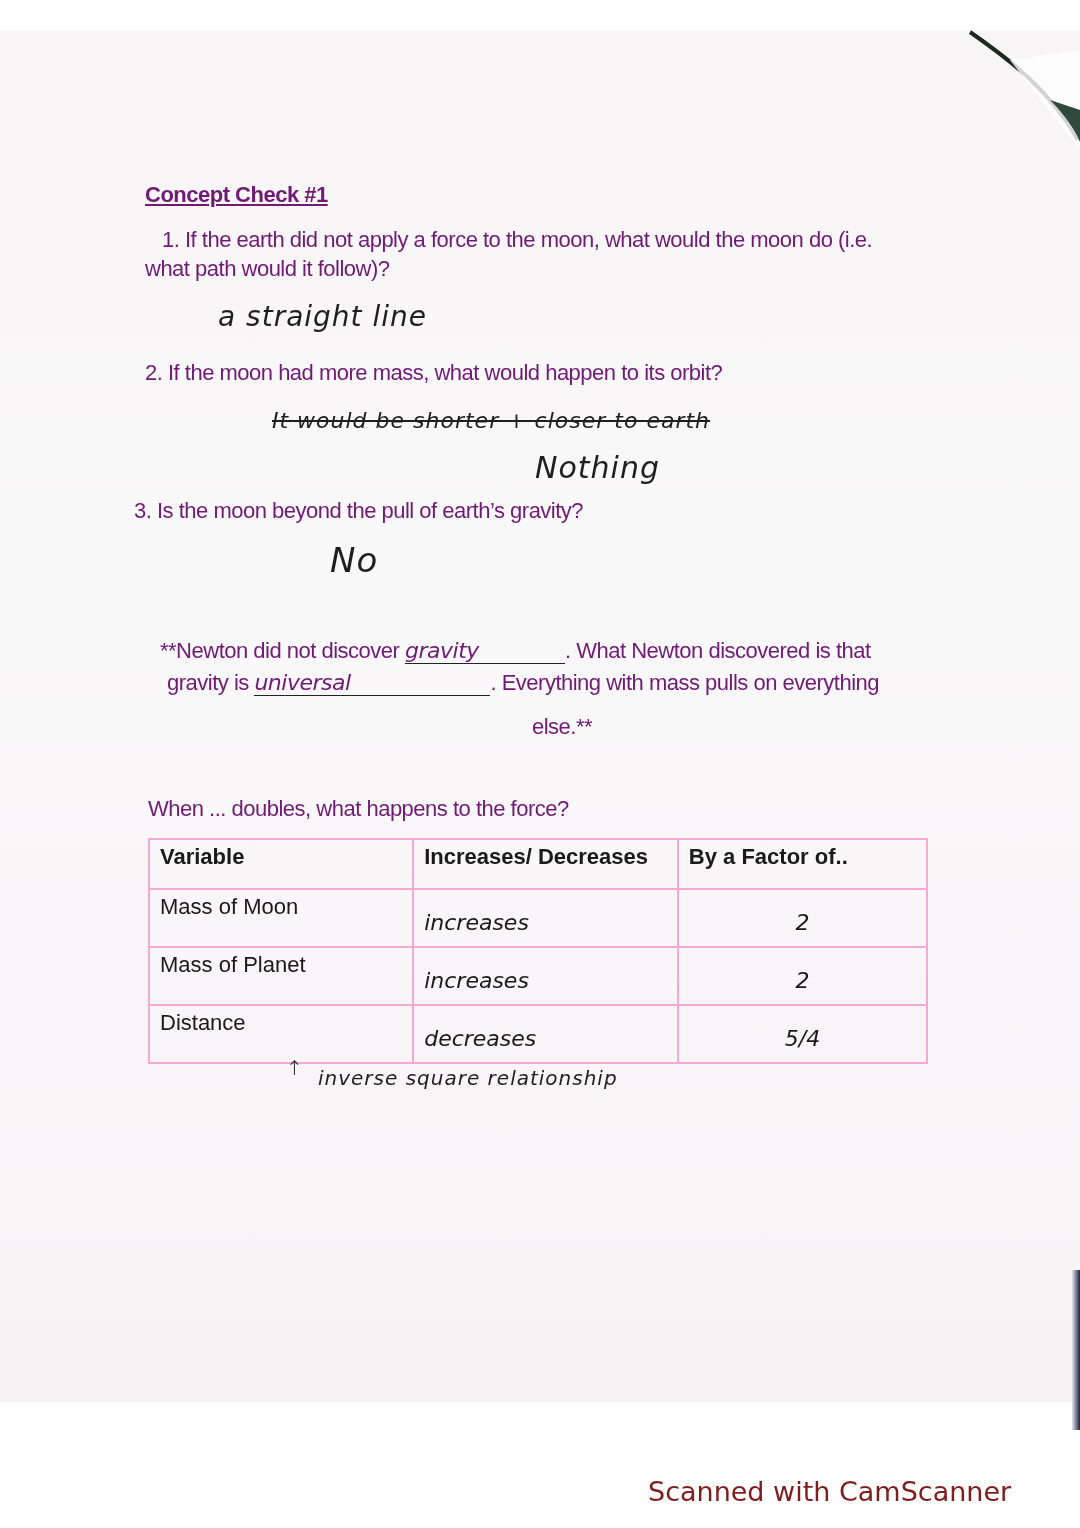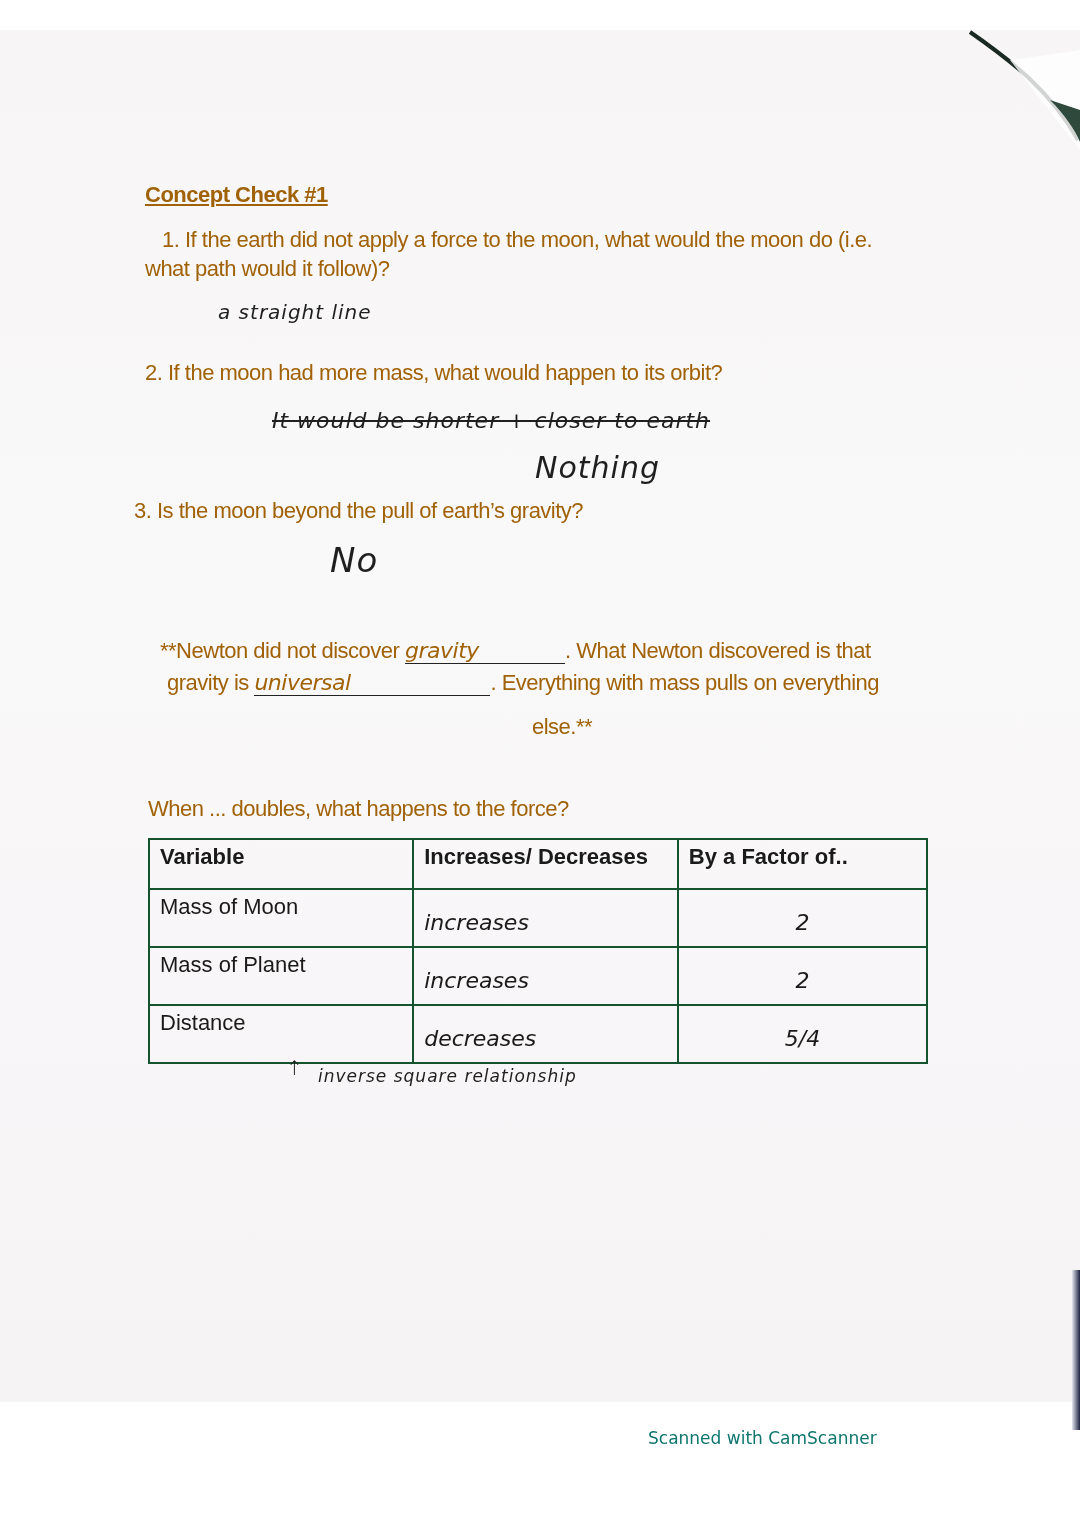--- a/index.html
+++ b/index.html
@@ -15,70 +15,70 @@
     }
     .paper::after {
       content: ""; position: absolute; right: 0; top: 1240px; width: 8px; height: 160px;
       background: linear-gradient(90deg, #e4e6ef, #1c2240);
     }
     .corner-fold {
       position: absolute; right: 0; top: 30px; width: 130px; height: 120px;
     }
     .printed {
       position: absolute; font-family: "Liberation Sans", sans-serif;
-      font-size: 22px; color: #a16207; letter-spacing: -0.5px;
+      font-size: 22px; color: #701a75; letter-spacing: -0.5px;
     }
     .hand {
       position: absolute; font-family: "DejaVu Sans", sans-serif;
       font-weight: 200; color: #1f1f1f; font-style: italic;
       letter-spacing: 1px;
     }
     .title { font-weight: bold; text-decoration: underline; font-size: 22px; }
     .strike { text-decoration: line-through; text-decoration-thickness: 2px; }
     .blank {
       display: inline-block; border-bottom: 1.5px solid #222; text-align: left;
       font-family: "DejaVu Sans", sans-serif; font-style: italic; font-weight: 200;
       font-size: 22px; line-height: 24px;
     }
     table.factors {
       position: absolute; left: 148px; top: 838px; border-collapse: collapse;
       width: 780px; font-family: "Liberation Sans", sans-serif; font-size: 22px;
     }
     table.factors th, table.factors td {
-      border: 2px solid #14532d; padding: 4px 10px; vertical-align: top; text-align: left;
+      border: 2px solid #f9a8d4; padding: 4px 10px; vertical-align: top; text-align: left;
     }
     table.factors th { font-weight: bold; height: 40px; }
     table.factors td { height: 41px; }
     table.factors td.hw {
       font-family: "DejaVu Sans", sans-serif; font-style: italic; font-weight: 200;
       vertical-align: bottom; padding-bottom: 11px;
     }
     table.factors td.num { text-align: center; }
     .col1 { width: 245px; } .col2 { width: 245px; } .col3 { width: 230px; }
     .footer {
-      position: absolute; left: 648px; top: 1428px; font-size: 17px;
-      font-family: "DejaVu Sans", sans-serif; color: #0f766e; letter-spacing: 0px;
+      position: absolute; left: 648px; top: 1476px; font-size: 27px;
+      font-family: "DejaVu Sans", sans-serif; color: #7f1d1d; letter-spacing: 0px;
     }
   </style>
 </head>
 <body>
 
 <div class="paper"></div>
 
 <svg class="corner-fold" viewBox="0 0 130 120">
   <path d="M20 2 C 60 30, 100 60, 128 110" stroke="#1a2a22" stroke-width="4" fill="none"></path>
   <path d="M60 30 L130 20 L130 120 Z" fill="#ffffff" opacity="0.8"></path>
   <path d="M100 70 C 115 85, 125 100, 130 112 L130 80 Z" fill="#2f4a3c"></path>
 </svg>
 
 <div class="printed title" style="left:145px; top:182px;">Concept Check #1</div>
 
 <div class="printed" style="left:162px; top:227px;">1. If the earth did not apply a force to the moon, what would the moon do (i.e.</div>
 <div class="printed" style="left:145px; top:256px;">what path would it follow)?</div>
-<div class="hand" style="left:218px; top:300px; font-size:20px;">a straight  line</div>
+<div class="hand" style="left:218px; top:300px; font-size:28px;">a straight  line</div>
 
 <div class="printed" style="left:145px; top:360px;">2. If the moon had more mass, what would happen to its orbit?</div>
 <div class="hand strike" style="left:272px; top:408px; font-size:22px;">It would be shorter + closer to earth</div>
 <div class="hand" style="left:535px; top:450px; font-size:30px;">Nothing</div>
 
 <div class="printed" style="left:134px; top:498px;">3. Is the moon beyond the pull of earth’s gravity?</div>
 <div class="hand" style="left:330px; top:540px; font-size:34px;">No</div>
 
 <div class="printed" style="left:160px; top:638px; white-space:nowrap;">
   <span>**Newton did not discover</span>
@@ -113,15 +113,15 @@
     </tr>
     <tr>
       <td>Distance</td>
       <td class="hw">decreases</td>
       <td class="hw num">5/4</td>
     </tr>
   </tbody>
 </table>
 
 <div class="hand" style="left:286px; top:1056px; font-size:20px; font-style:normal;">↑</div>
-<div class="hand" style="left:318px; top:1066px; font-size:17px;">inverse square relationship</div>
+<div class="hand" style="left:318px; top:1066px; font-size:20px;">inverse square relationship</div>
 
 <div class="footer">Scanned with CamScanner</div>
 
 </body></html>

